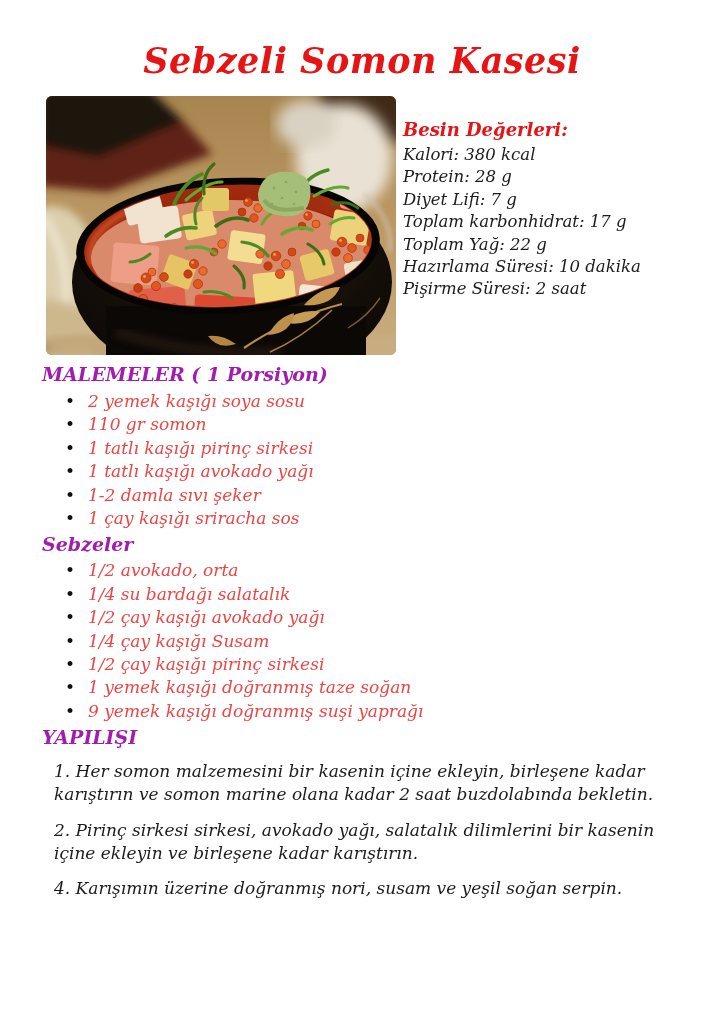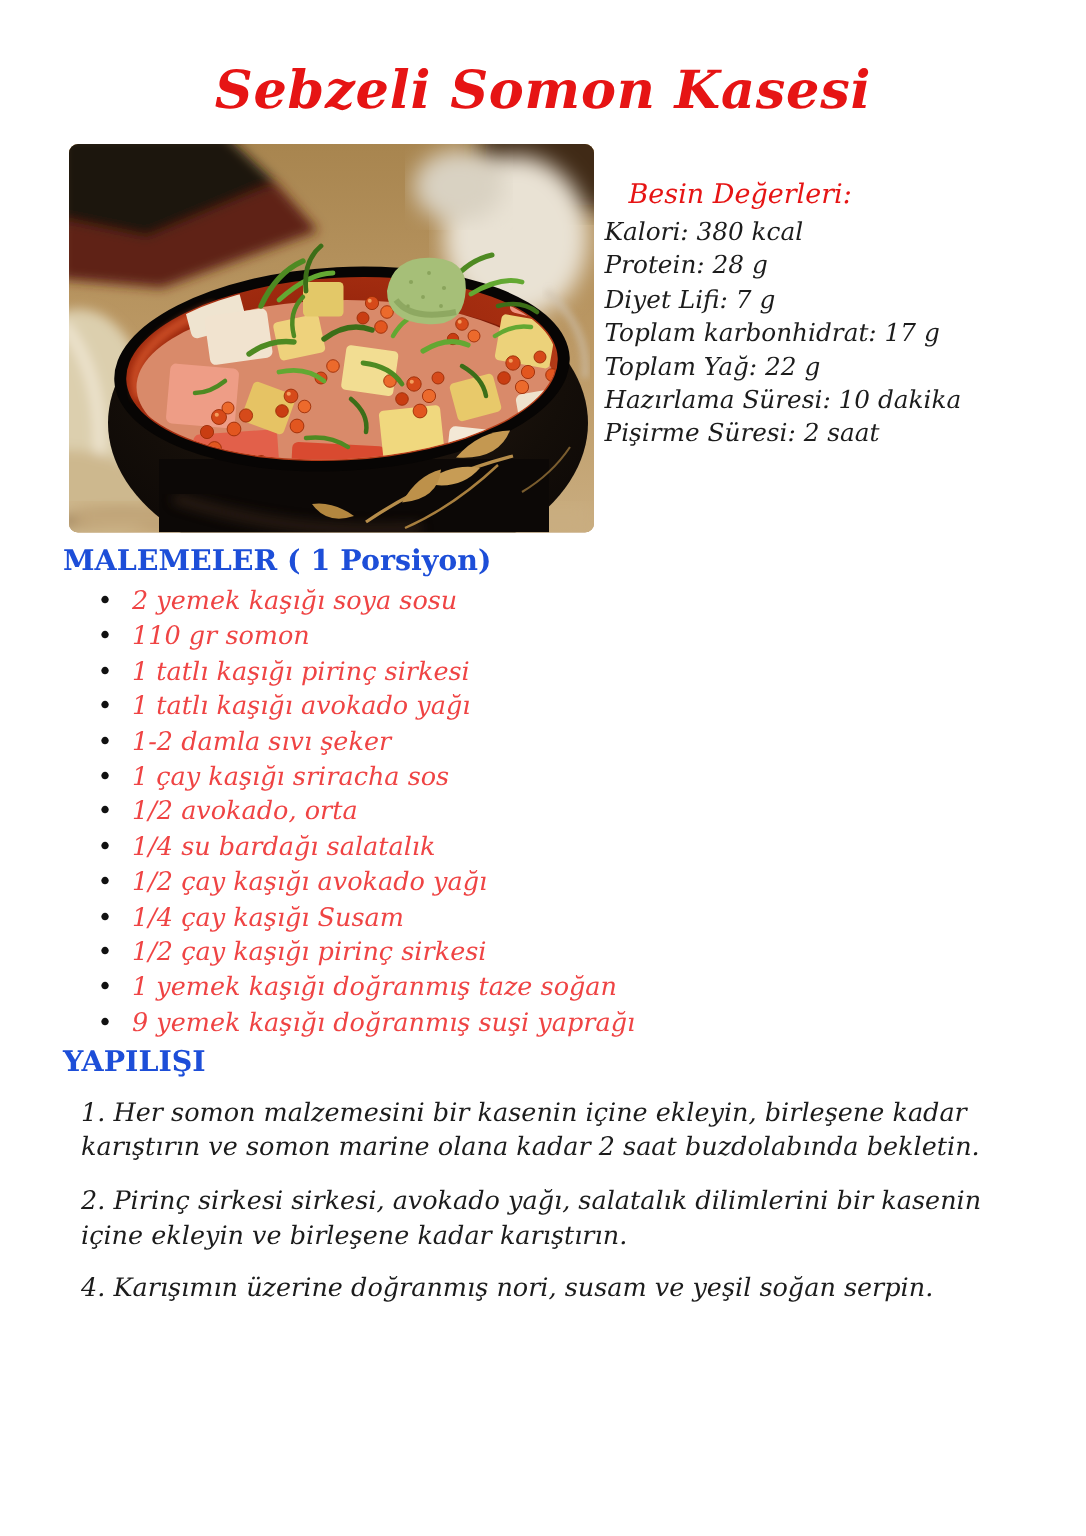--- a/index.html
+++ b/index.html
@@ -20,30 +20,30 @@
   
   .photo{
     position:absolute;left:46px;top:96px;width:350px;height:259px;
     border-radius:6px;overflow:hidden;background:#b89360;
   }
   .photo svg{display:block;width:100%;height:100%;}
 
   
   .nutrition{position:absolute;left:403px;top:119px;width:310px;}
   .nutrition h2{
-    margin:0 0 4px 16px;font-size:18px;font-weight:normal;font-style:italic;color:#e61414;
+    margin:0 0 4px 0;font-size:18px;font-weight:bold;font-style:italic;color:#e61414;
   }
   .nutrition p{
     margin:0;font-size:16.5px;font-style:italic;line-height:22.4px;color:#1c1c1c;
   }
 
   
   .main{position:absolute;left:42px;top:363px;width:660px;}
   .main h2{
-    margin:0 0 5px 0;font-size:19px;font-weight:bold;color:#1d4ed8;
+    margin:0 0 5px 0;font-size:19px;font-weight:bold;font-style:italic;color:#a21caf;
   }
   .main h2.mid{margin:3px 0 4px 0;}
   ul.ing{list-style:none;margin:0;padding:0;}
   ul.ing li{
     position:relative;padding-left:46px;font-size:17px;font-style:italic;
     line-height:23.4px;color:#ef4444;
   }
   ul.ing li::before{
     content:"\2022";position:absolute;left:23px;top:0;
     font-size:17px;color:#111;
@@ -258,20 +258,21 @@
   <div class="main">
     <h2>MALEMELER ( 1 Porsiyon)</h2>
     <ul class="ing">
       <li>2 yemek kaşığı soya sosu</li>
       <li>110 gr somon</li>
       <li>1 tatlı kaşığı pirinç sirkesi</li>
       <li>1 tatlı kaşığı avokado yağı</li>
       <li>1-2 damla sıvı şeker</li>
       <li>1 çay kaşığı  sriracha sos</li>
     </ul>
+    <h2 class="mid">Sebzeler</h2>
     <ul class="ing">
       <li>1/2 avokado, orta</li>
       <li>1/4 su bardağı salatalık</li>
       <li>1/2 çay kaşığı avokado yağı</li>
       <li>1/4 çay kaşığı Susam</li>
       <li>1/2 çay kaşığı pirinç sirkesi</li>
       <li>1 yemek kaşığı doğranmış taze soğan</li>
       <li>9 yemek kaşığı doğranmış suşi yaprağı</li>
     </ul>
     <h2 class="mid">YAPILIŞI</h2>

